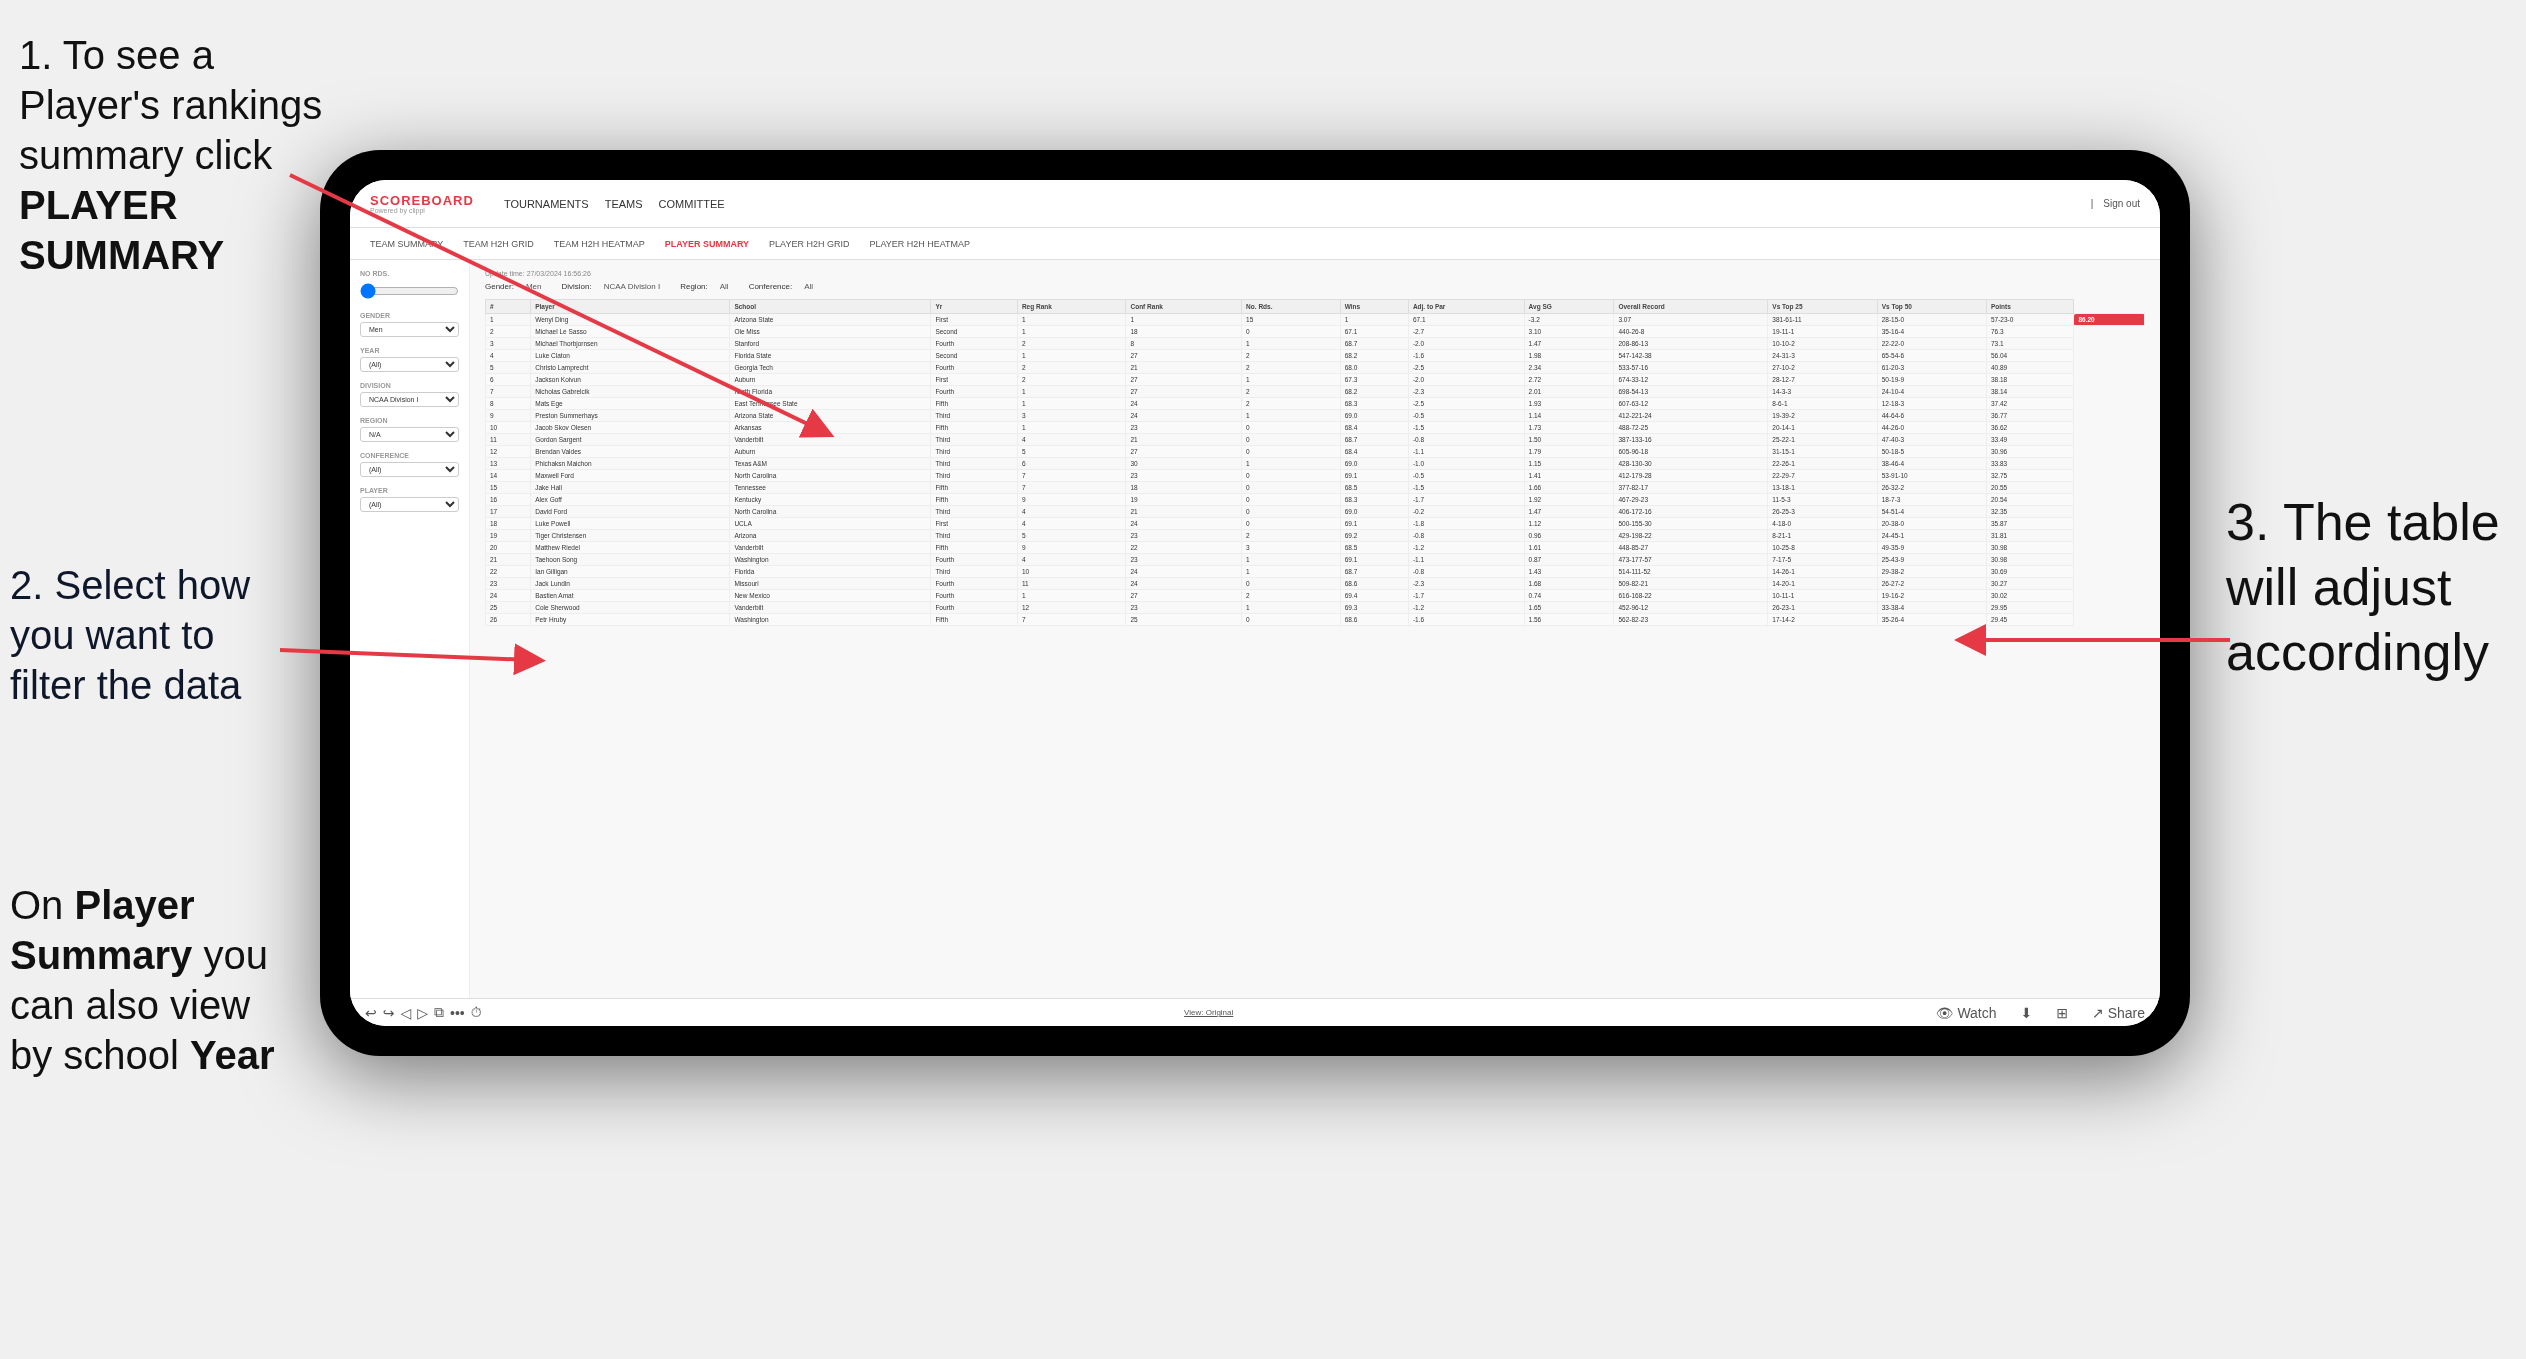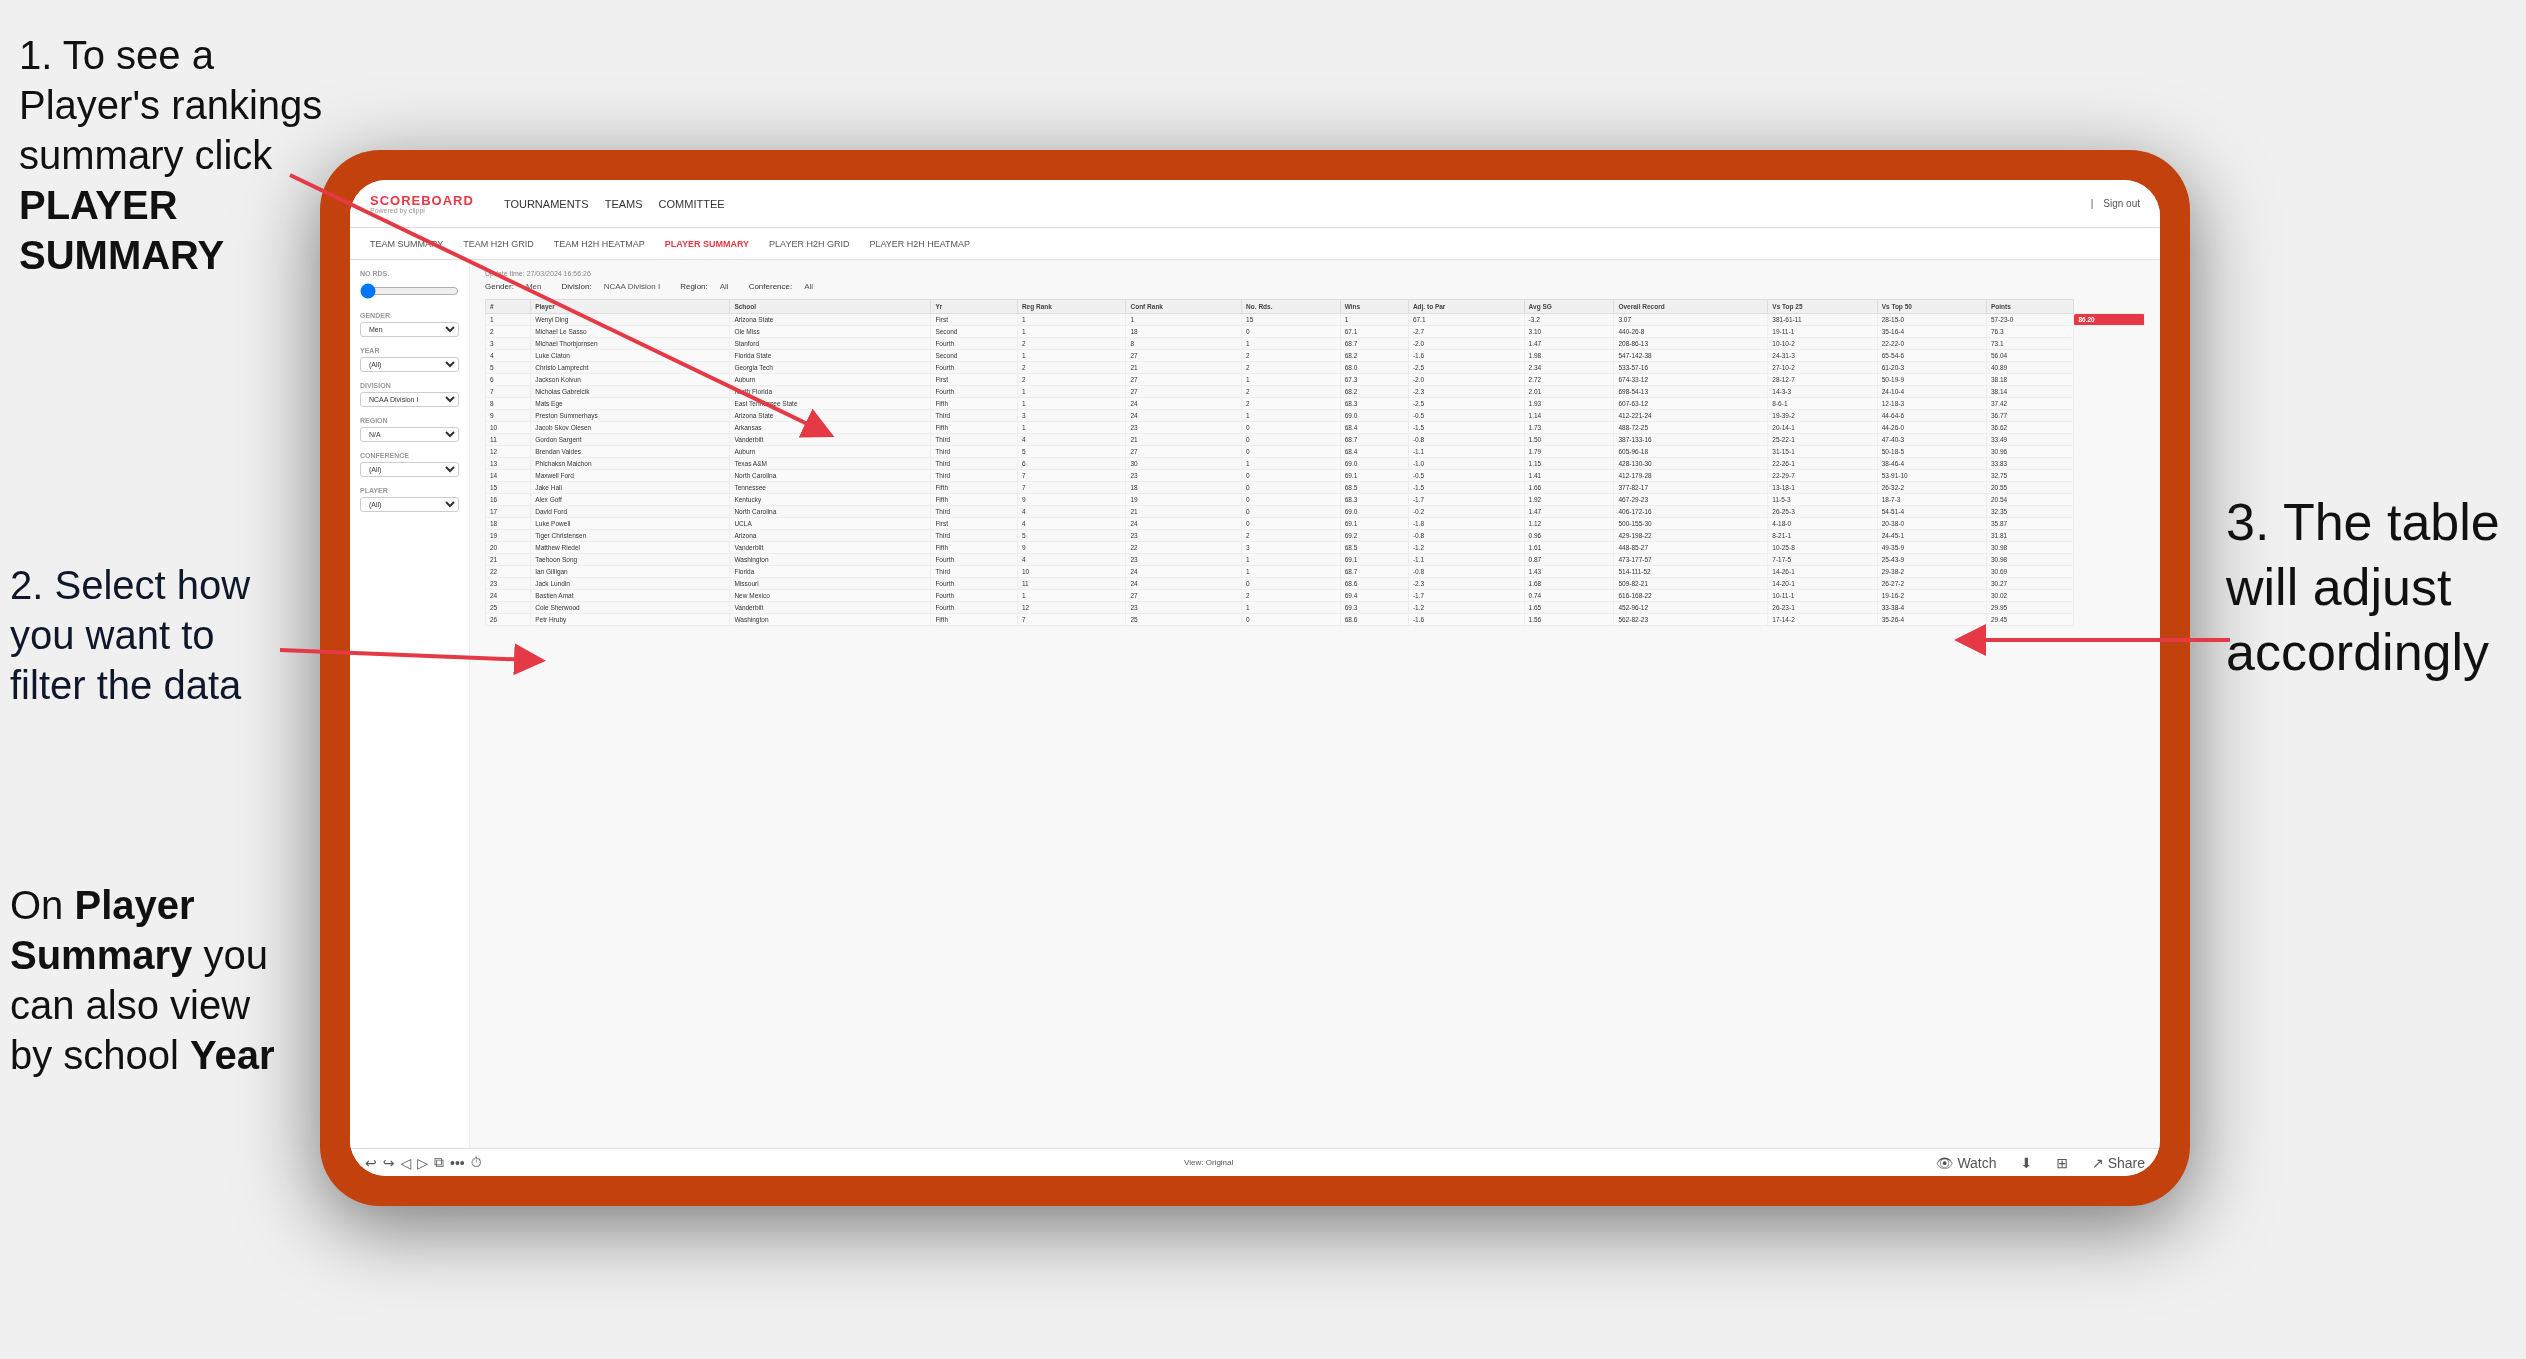--- a/index.html
+++ b/index.html
@@ -28,22 +28,22 @@
       height: 1359px;
       pointer-events: none;
     }
 
     
     .tablet {
       position: absolute;
       left: 320px;
       top: 150px;
       width: 1870px;
-      height: 1056px;
-      background: #c2410c;
+      height: 906px;
+      background: #000000;
       border-radius: 60px;
       box-shadow: 0 20px 80px rgba(0,0,0,0.5);
       padding: 30px;
     }
 
     .tablet-screen {
       width: 100%;
       height: 100%;
       background: #fff;
       border-radius: 36px;
@@ -260,20 +260,21 @@
     .toolbar-btn {
       font-size: 14px;
       color: #555;
       cursor: pointer;
       background: none;
       border: none;
     }
     .toolbar-center {
       font-size: 8px;
       color: #555;
+      text-decoration: underline;
     }
     .toolbar-right {
       display: flex;
       gap: 24px;
       align-items: center;
       font-size: 8px;
       color: #555;
     }
   </style>
 </head>

